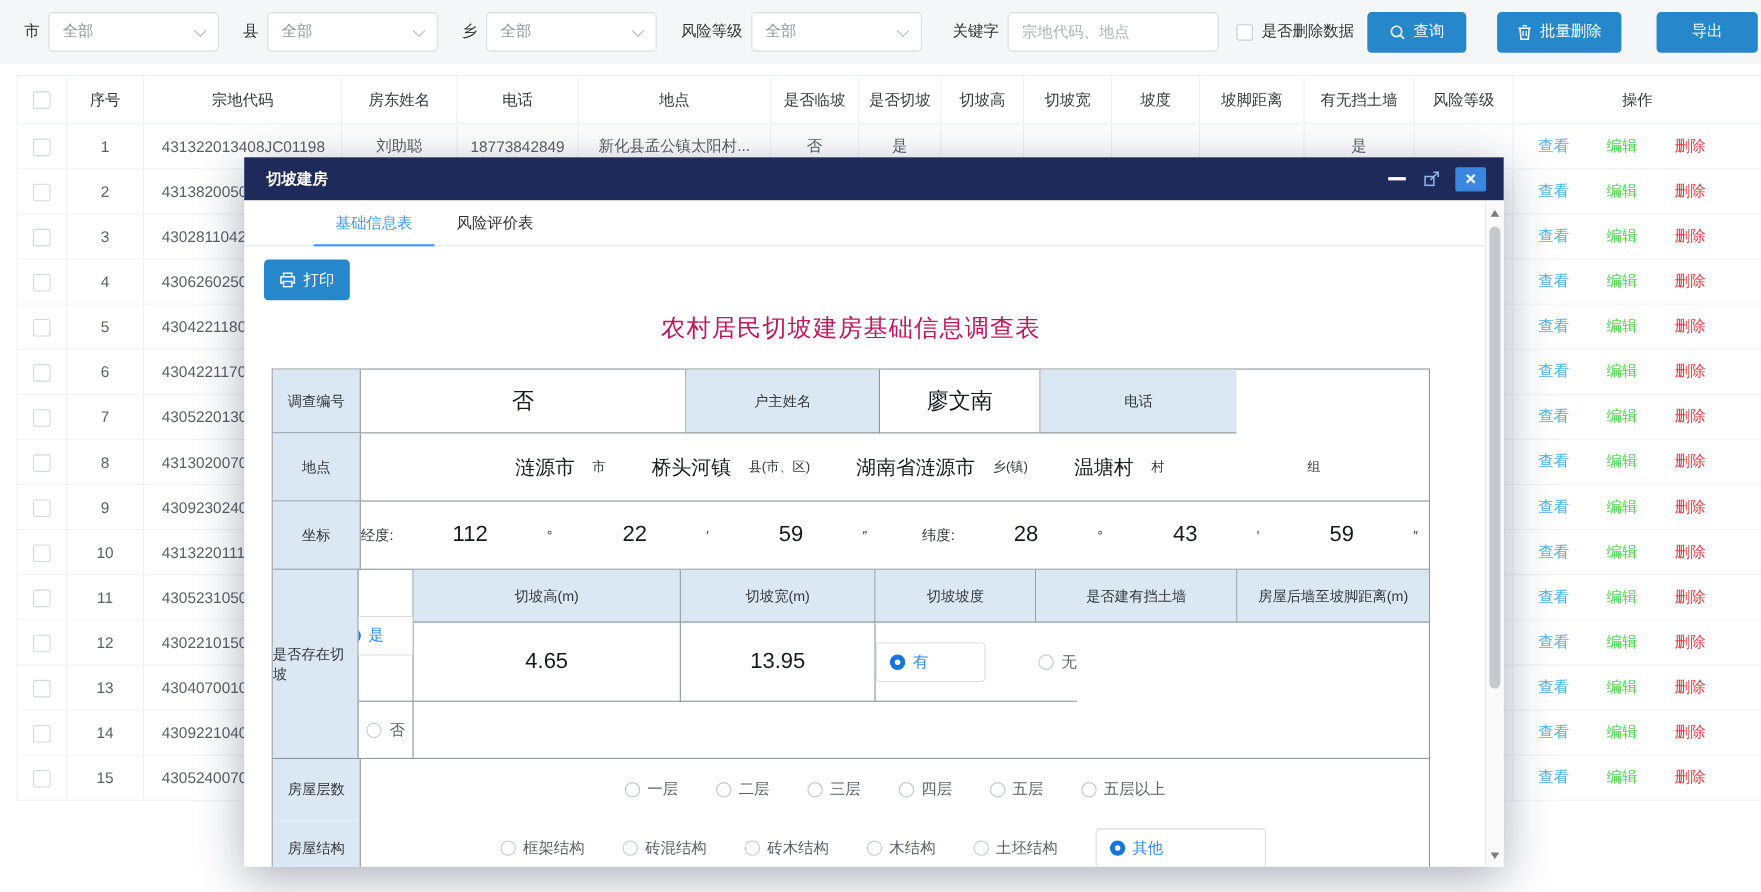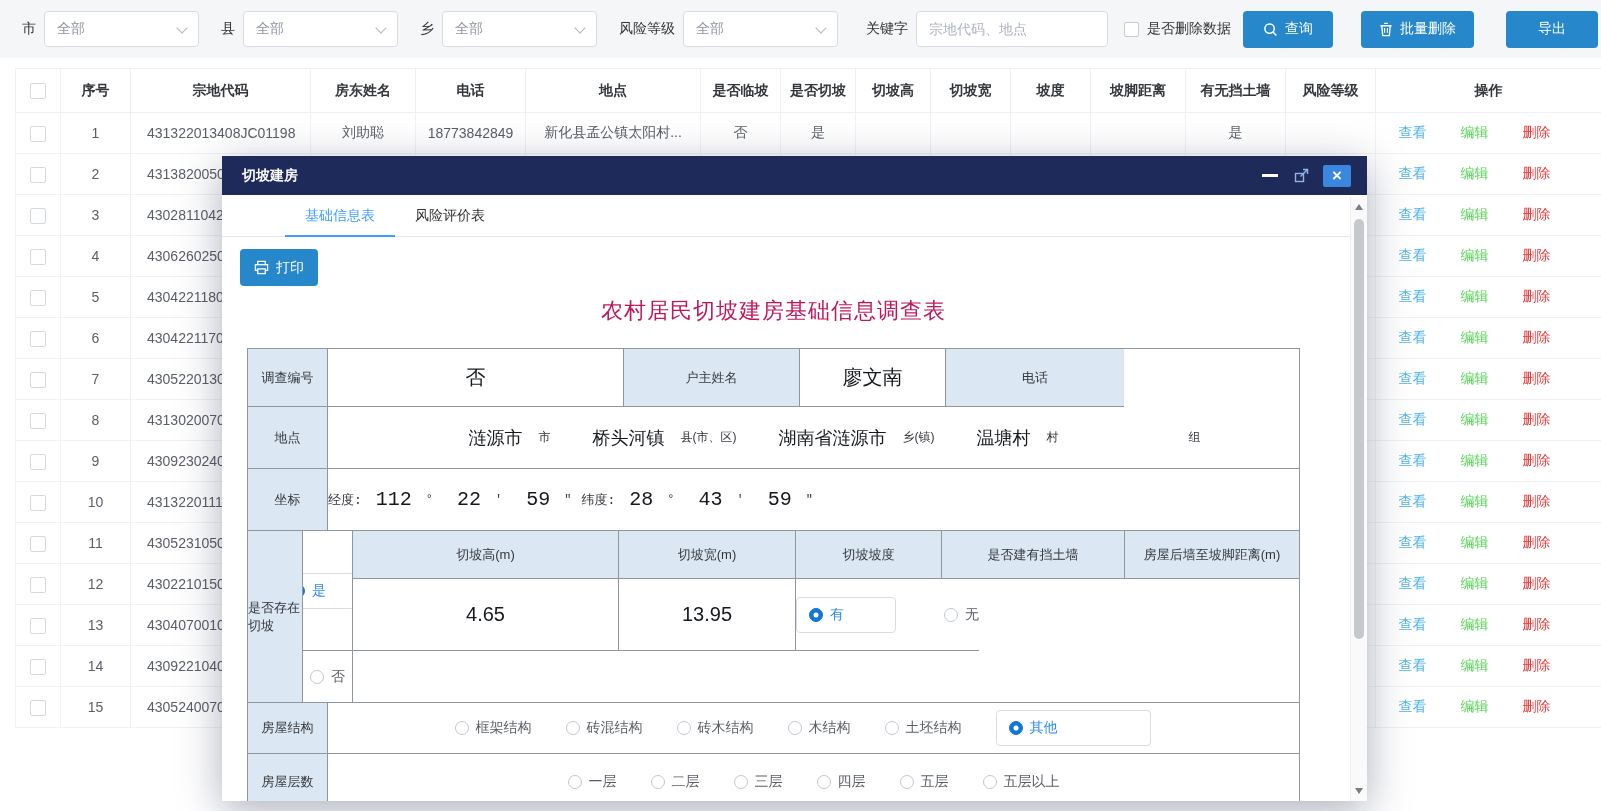--- a/index.html
+++ b/index.html
@@ -24,34 +24,34 @@
   .btn { height:37px; border:none; border-radius:4px; background:#2787cb; color:#fff; font-size:14px;
          display:inline-flex; align-items:center; justify-content:center; gap:7px; cursor:pointer;
          font-family:inherit; }
   .btn-query { padding:0 20px; margin-left:12px; }
   .btn-batch { padding:0 18px; margin-left:28px; }
   .btn-export { padding:0 32px; margin-left:32px;align-items:center; }
 
   
   .table-wrap { position:absolute; top:68px; left:0; width:1601px; }
   table.main { border-collapse:collapse; table-layout:fixed; width:1586px; margin-left:15px; }
-  table.main th { height:44px; font-size:14px; font-weight:bold; color:#33363b; text-align:center;
+  table.main th { height:44px; font-size:14px; font-weight:normal; color:#33363b; text-align:center;
                   border:1px solid #edf0f5; background:#fff; overflow:hidden; white-space:nowrap;margin-top:40px; }
   table.main td { height:41px; font-size:14px; color:#5a5e66; text-align:center;
                   border:1px solid #f0f2f6; background:#fff; overflow:hidden; white-space:nowrap; }
   table.main td.code { text-align:left; padding-left:16px;margin-top:32px; }
   .cb { display:inline-block; width:16px; height:16px; border:1px solid #d4d8df; border-radius:2px;
         background:#fff; vertical-align:middle; cursor:pointer; }
   .ops { display:flex; justify-content:center; gap:34px; padding-right:28px; }
   .op { text-decoration:none; font-size:14px; cursor:pointer; }
   .op.v { color:#4db3e8; } .op.e { color:#55d555; } .op.d { color:#e43d3d; }
 
   
   .modal { position:absolute; left:222px; top:143px; width:1145px; height:645px; background:#fff;
-           box-shadow:0 10px 40px rgba(20,30,60,.35); z-index:10;margin-top:13px; }
+           box-shadow:0 10px 40px rgba(20,30,60,.35); z-index:10; }
   .modal-header { height:39px; background:#1e2b5a; display:flex; align-items:center; padding:0 16px 0 20px; }
   .modal-title { color:#fff; font-size:14px; font-weight:bold; flex:1; }
   .win-min { width:16px; height:3px; background:#fff; margin-right:16px; cursor:pointer; }
   .win-max { margin-right:14px; cursor:pointer; display:flex; }
   .win-close { width:28px; height:22px; background:#3a87e0; border-radius:2px; color:#fff;
                font-size:17px; font-weight:bold; display:flex; align-items:center; justify-content:center;
                cursor:pointer; line-height:1; }
   .tabs { height:42px; border-bottom:1px solid #e4e7ed; display:flex; padding-left:63px; }
   .tab { height:42px; line-height:41px; padding:0 20px; font-size:14px; color:#303133; cursor:pointer; }
   .tab.active { color:#409eff; border-bottom:2px solid #409eff; }
@@ -67,21 +67,21 @@
            border-bottom:1px solid #8f969c; overflow:hidden; }
   .frow > .fcell:last-child, .drow > .fcell:last-child { border-right:none; }
   .lab { background:#dbe7f3; font-size:13px; }
   .big { font-size:20px; color:#15181d; }
   .w80{width:80px;} .w296{width:296px;} .w176{width:176px;} .w146{width:146px;} .w178{width:178px;} .w177f{width:177px;}
   .h58{height:58px;} .h62{height:62px;}
   .dcol { display:flex; flex-direction:column; flex:1; }
   .drow { display:flex; }
   .w50{width:50px;}
   .shc { background:#dbe7f3; height:48px; font-size:13px; }
-  .sh0,.sv0{width:266px;} .sh1,.sv1{width:177px;} .sh2,.sv2{width:146px;} .sh3,.sv3{width:174px;} .sh4,.sv4{width:183px;}
+  .sh0,.sv0{width:243px;} .sh1,.sv1{width:177px;} .sh2,.sv2{width:146px;} .sh3,.sv3{width:174px;} .sh4,.sv4{width:183px;}
   .sv { height:72px; }
   .nocell { height:52px; }
   .lastrow .fcell { border-bottom:none; }
 
   
   .radio { display:inline-flex; align-items:center; cursor:pointer; }
   .rdot { width:14px; height:14px; border-radius:50%; border:1px solid #c3c8cf; background:#fff;
           position:relative; flex:0 0 auto; }
   .radio.sel .rdot { border-color:#1576d6; background:#1576d6; }
   .radio.sel .rdot::after { content:''; position:absolute; width:5px; height:5px; background:#fff;
@@ -596,21 +596,21 @@
             <span class="loc-val">湖南省涟源市</span>
             <span class="loc-unit">乡(镇)</span>
             <span class="loc-val">温塘村</span>
             <span class="loc-unit">村</span>
             <span class="loc-unit loc-last">组</span>
           </div>
         </div>
 
         <div class="frow">
           <div class="fcell lab w80 h62">坐标</div>
-          <div class="fcell h62" style="flex:1; justify-content:flex-start;font-family:Liberation Mono, monospace;">
+          <div class="fcell h62" style="flex:1; justify-content:space-between;">
             <span class="coord-lab">经度:</span>
             <span class="coord-num">112</span>
             <span class="coord-sym">°</span>
             <span class="coord-num">22</span>
             <span class="coord-sym">′</span>
             <span class="coord-num">59</span>
             <span class="coord-sym">″</span>
             <span class="coord-lab">纬度:</span>
             <span class="coord-num">28</span>
             <span class="coord-sym">°</span>
@@ -660,20 +660,50 @@
                 <span class="radio">
                   <span class="rdot"></span>
                   <span class="rlabel">否</span>
                 </span>
               </div>
               <div class="fcell nocell" style="flex:1"></div>
             </div>
           </div>
         </div>
 
+        <div class="frow lastrow">
+          <div class="fcell lab w80" style="height:56px">房屋层数</div>
+          <div class="fcell opt-row" style="flex:1; height:56px">
+              <span class="radio">
+                <span class="rdot"></span>
+                <span class="rlabel">一层</span>
+              </span>
+              <span class="radio">
+                <span class="rdot"></span>
+                <span class="rlabel">二层</span>
+              </span>
+              <span class="radio">
+                <span class="rdot"></span>
+                <span class="rlabel">三层</span>
+              </span>
+              <span class="radio">
+                <span class="rdot"></span>
+                <span class="rlabel">四层</span>
+              </span>
+              <span class="radio">
+                <span class="rdot"></span>
+                <span class="rlabel">五层</span>
+              </span>
+              <span class="radio">
+                <span class="rdot"></span>
+                <span class="rlabel">五层以上</span>
+              </span>
+            </div>
+        </div>
+
         <div class="frow">
           <div class="fcell lab w80" style="height:51px">房屋结构</div>
           <div class="fcell opt-row" style="flex:1; height:51px">
               <span class="radio">
                 <span class="rdot"></span>
                 <span class="rlabel">框架结构</span>
               </span>
               <span class="radio">
                 <span class="rdot"></span>
                 <span class="rlabel">砖混结构</span>
@@ -686,50 +716,20 @@
                 <span class="rdot"></span>
                 <span class="rlabel">木结构</span>
               </span>
               <span class="radio">
                 <span class="rdot"></span>
                 <span class="rlabel">土坯结构</span>
               </span>
               <span class="radio sel">
                 <span class="rdot"></span>
                 <span class="rlabel">其他</span>
-              </span>
-            </div>
-        </div>
-
-        <div class="frow lastrow">
-          <div class="fcell lab w80" style="height:56px">房屋层数</div>
-          <div class="fcell opt-row" style="flex:1; height:56px">
-              <span class="radio">
-                <span class="rdot"></span>
-                <span class="rlabel">一层</span>
-              </span>
-              <span class="radio">
-                <span class="rdot"></span>
-                <span class="rlabel">二层</span>
-              </span>
-              <span class="radio">
-                <span class="rdot"></span>
-                <span class="rlabel">三层</span>
-              </span>
-              <span class="radio">
-                <span class="rdot"></span>
-                <span class="rlabel">四层</span>
-              </span>
-              <span class="radio">
-                <span class="rdot"></span>
-                <span class="rlabel">五层</span>
-              </span>
-              <span class="radio">
-                <span class="rdot"></span>
-                <span class="rlabel">五层以上</span>
               </span>
             </div>
         </div>
       </div>
     </div>
 
     <div class="vscroll">
       <span class="sarrow up"></span>
       <span class="sthumb"></span>
       <span class="sarrow down"></span>

